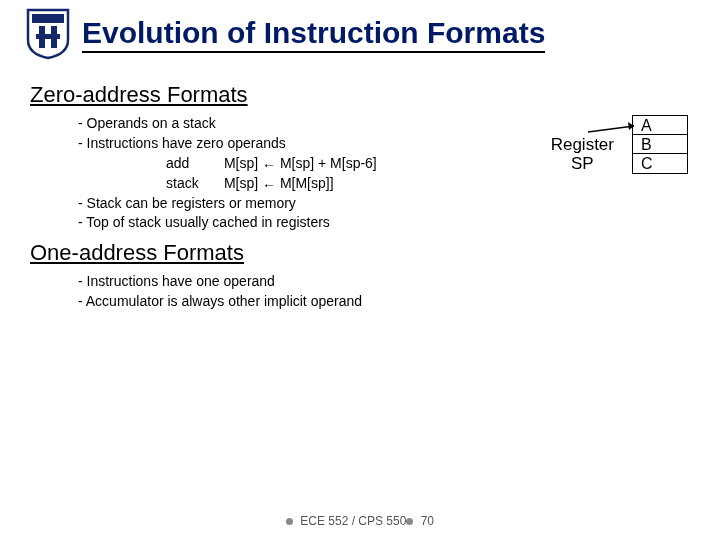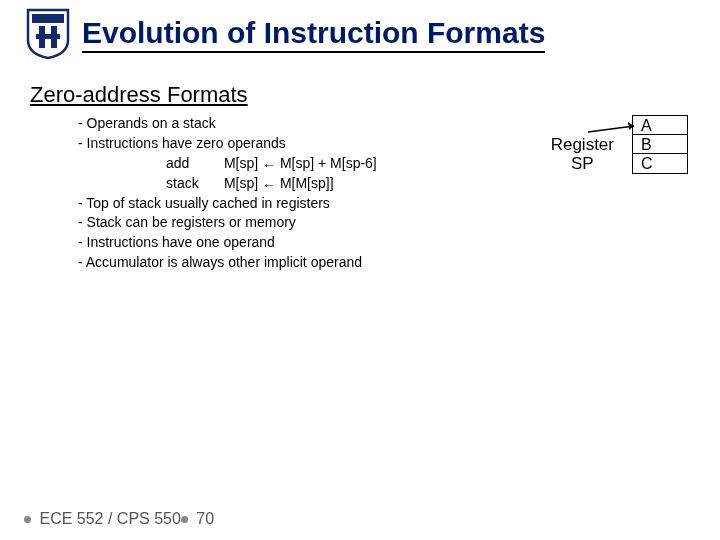--- a/index.html
+++ b/index.html
@@ -83,22 +83,22 @@
     width: 60px;
     height: 30px;
     pointer-events: none;
   }
   .footer {
     position: absolute;
     bottom: 12px;
     left: 24px;
     right: 24px;
     display: flex;
-    justify-content: flex-start;
-    font-size: 16px;
+    justify-content: center;
+    font-size: 12px;
     color: #555;
   }
   .foot-dot {
     display: inline-block;
     width: 7px; height: 7px;
     background: #888;
     border-radius: 50%;
     vertical-align: middle;
     margin-right: 4px;
   }
@@ -124,24 +124,25 @@
     <div class="bullet">- Operands on a stack</div>
     <div class="bullet">- Instructions have zero operands</div>
     <div class="bullet op-line">
       <span class="mnem">add</span>
       <span>M[sp] ← M[sp] + M[sp-6]</span>
     </div>
     <div class="bullet op-line">
       <span class="mnem">stack</span>
       <span>M[sp] ← M[M[sp]]</span>
     </div>
+    <div class="bullet">- Stack can be registers or memory</div>
     <div class="bullet">- Top of stack usually cached in registers</div>
-    <div class="bullet">- Stack can be registers or memory</div>
   </div>
 
+  <div class="section-heading">One-address Formats</div>
   <div class="bullets">
     <div class="bullet">- Instructions have one operand</div>
     <div class="bullet">- Accumulator is always other implicit operand</div>
   </div>
 
 </div>
 
 <div class="diagram">
   <div class="reg-label">
     <div>Register</div>

